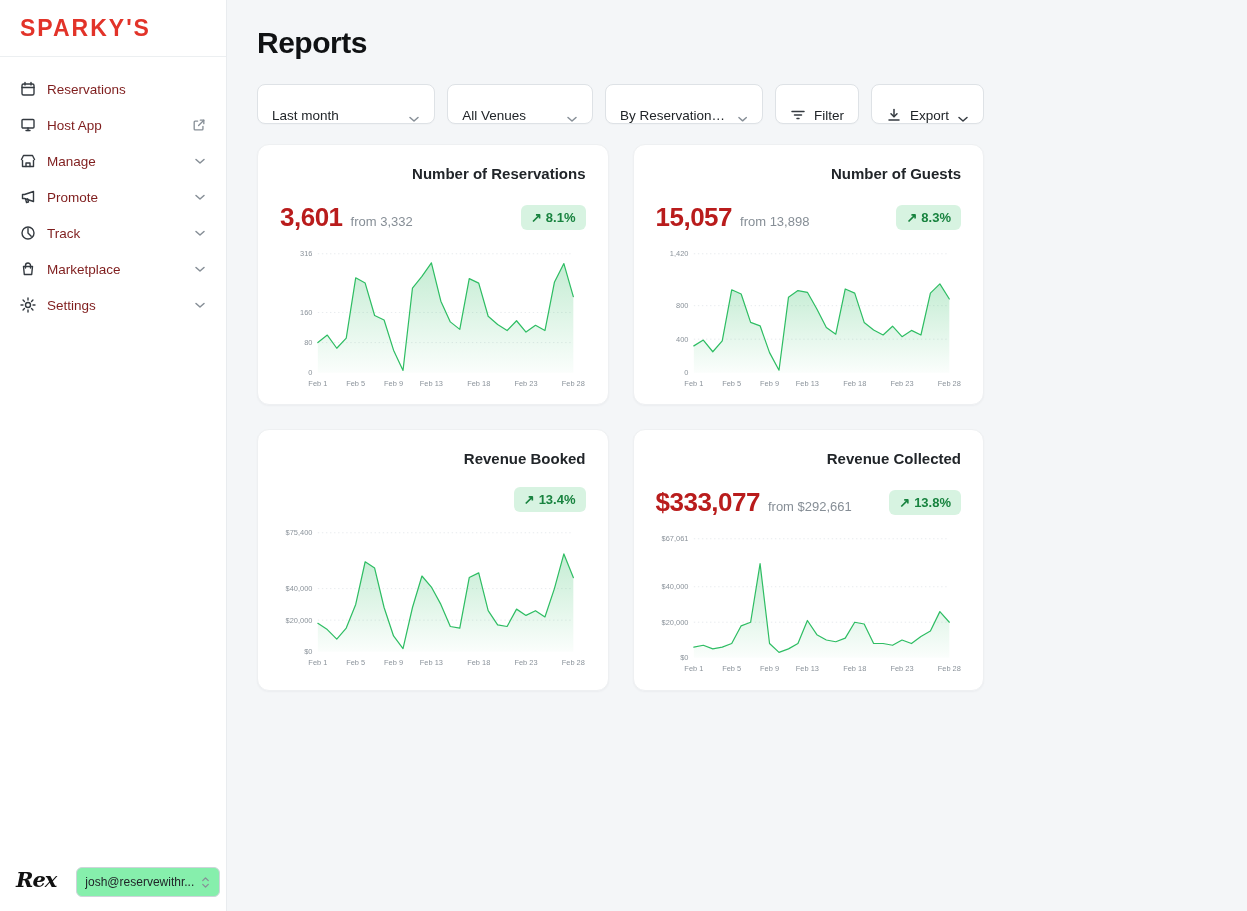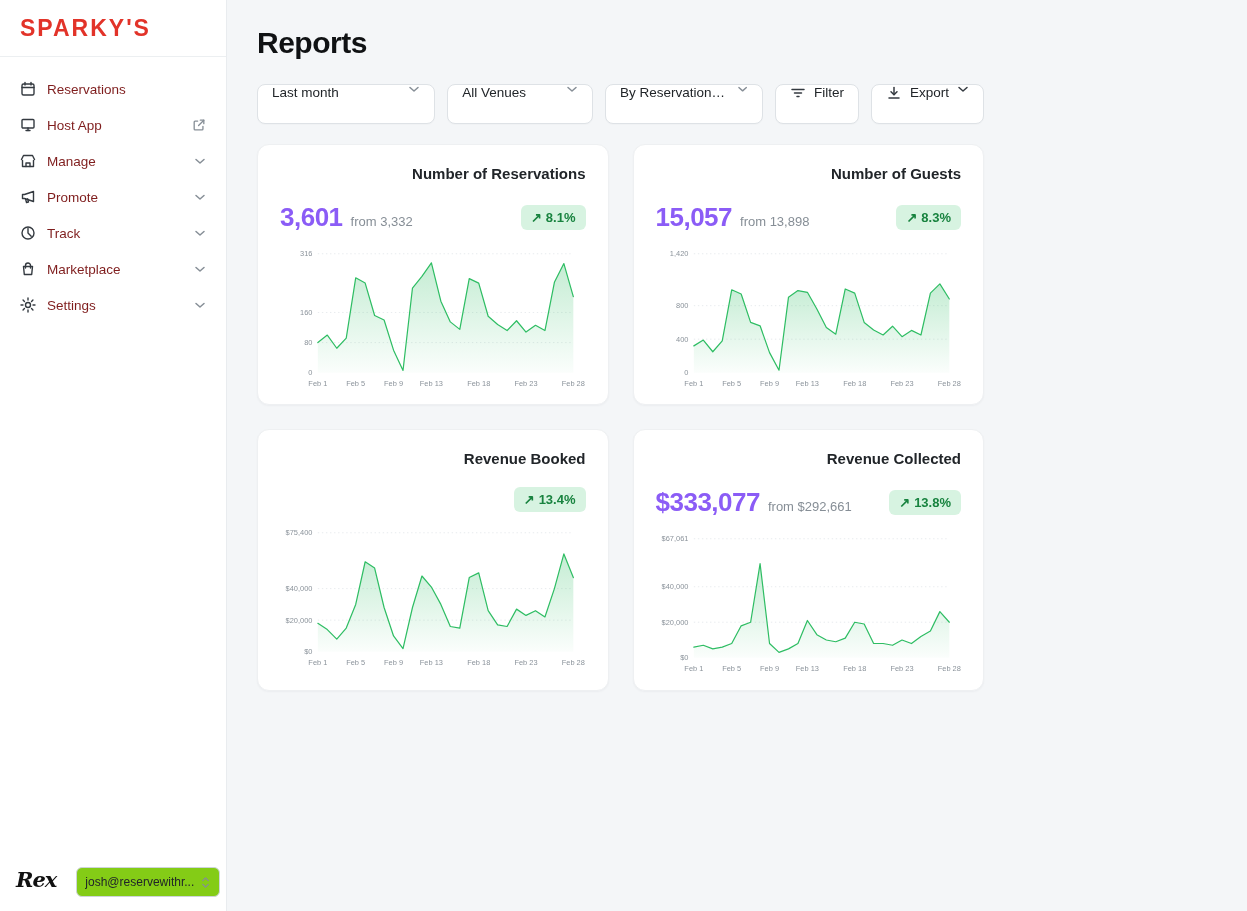--- a/index.html
+++ b/index.html
@@ -11,45 +11,45 @@
   .logo-wrap { height:57px; display:flex; align-items:center; padding:0 20px; border-bottom:1px solid #eceff1; }
   .brand { color:#e23329; font-weight:900; font-size:23px; letter-spacing:2px; text-transform:uppercase; }
   nav { padding:14px 0 0 0; }
   .nav-item { display:flex; align-items:center; gap:11px; height:36px; padding:0 20px; font-size:13.5px; font-weight:500; color:#7f1d1d; cursor:pointer; }
   .nicon { width:16px; height:16px; flex:0 0 16px; }
   .nicon path,.nicon rect,.nicon line,.nicon circle { fill:none; stroke:#343a40; stroke-width:1.4; stroke-linecap:round; stroke-linejoin:round; }
   .trail { margin-left:auto; display:flex; align-items:center; }
   .trail svg path { fill:none; stroke:#868e96; stroke-width:1.5; stroke-linecap:round; stroke-linejoin:round; }
   .sidebar-footer { margin-top:auto; display:flex; align-items:flex-start; gap:20px; padding:12px 10px 14px 16px; }
   .rex { font-family:"DejaVu Serif",serif; font-style:italic; font-weight:bold; font-size:21px; color:#111; letter-spacing:-1px; }
-  .account { display:flex; align-items:center; gap:6px; background:#84cc16; border:1px solid #ced4da; border-radius:6px; height:30px; padding:0 8px; font-size:12px; color:#212529; width:162px; cursor:pointer; font-family:"Liberation Sans",sans-serif; }
+  .account { display:flex; align-items:center; gap:6px; background:#86efac; border:1px solid #ced4da; border-radius:6px; height:30px; padding:0 8px; font-size:12px; color:#212529; width:162px; cursor:pointer; font-family:"Liberation Sans",sans-serif; }
   .account span { white-space:nowrap; overflow:hidden; text-overflow:ellipsis; flex:1; text-align:left; }
   .account svg path { fill:none; stroke:#868e96; stroke-width:1.4; stroke-linecap:round; stroke-linejoin:round; }
 
   
   main { flex:1; padding:26px 30px 20px 30px; overflow:hidden; }
   .page-title { font-size:30px; font-weight:800; color:#101214; letter-spacing:-0.5px; margin-bottom:24px; }
   .filter-row { display:flex; gap:12px; margin-bottom:20px; align-items:center; }
-  .btn { background:#fff; border:1px solid #dee2e6; border-radius:8px; height:40px; display:flex; align-items:flex-start; font-size:13.5px; color:#212529; padding:0 14px; cursor:pointer; font-family:"Liberation Sans",sans-serif; box-shadow:0 1px 1px rgba(0,0,0,.02); }
+  .btn { background:#fff; border:1px solid #dee2e6; border-radius:8px; height:40px; display:flex; align-items:flex-end; font-size:13.5px; color:#212529; padding:0 14px; cursor:pointer; font-family:"Liberation Sans",sans-serif; box-shadow:0 1px 1px rgba(0,0,0,.02); }
   .dd { justify-content:space-between; gap:10px; }
   .dd-date { width:204px; }
   .dd-venue { width:166px; }
   .dd-group { width:158px; }
   .dd span { white-space:nowrap; overflow:hidden; text-overflow:ellipsis; }
   .chev path { fill:none; stroke:#868e96; stroke-width:1.5; stroke-linecap:round; stroke-linejoin:round; }
   .right-actions { margin-left:auto; display:flex; gap:12px; }
   .btn-ico { gap:8px; font-weight:500; }
   .btn-ico svg path, .btn-ico svg line { fill:none; stroke:#343a40; stroke-width:1.5; stroke-linecap:round; stroke-linejoin:round; }
 
   .grid { display:grid; grid-template-columns:1fr 1fr; gap:24px; }
   .card { background:#fff; border:1px solid #eef0f2; border-radius:12px; padding:20px 22px 14px 22px; box-shadow:0 1px 2px rgba(16,24,40,.04);text-align:right; }
   .card-title { font-size:15px; font-weight:600; color:#212529; margin-bottom:20px; }
   .metric-row { display:flex; align-items:center; margin-bottom:14px; }
   .metric { display:flex; align-items:baseline; gap:8px; }
-  .metric-value { font-size:26px; font-weight:800; color:#8b5cf6; letter-spacing:-0.5px; }
+  .metric-value { font-size:26px; font-weight:800; color:#b91c1c; letter-spacing:-0.5px; }
   .metric-from { font-size:13px; color:#868e96; }
   .badge { margin-left:auto; background:#d7f3e1; color:#18833f; font-size:13px; font-weight:700; border-radius:6px; padding:5px 10px; display:flex; align-items:center; gap:4px; }
   .chart { margin-top:4px; }
   .chart svg { width:100%; display:block; }
   .tick { font-size:11px; fill:#8b939b; font-family:"Liberation Sans",sans-serif; }
 </style>
 </head>
 <body>
 
 <div class="app">

